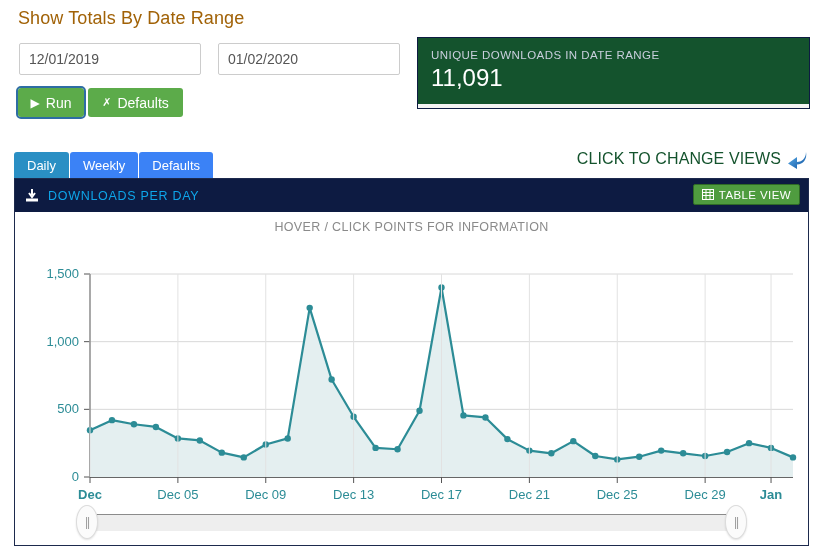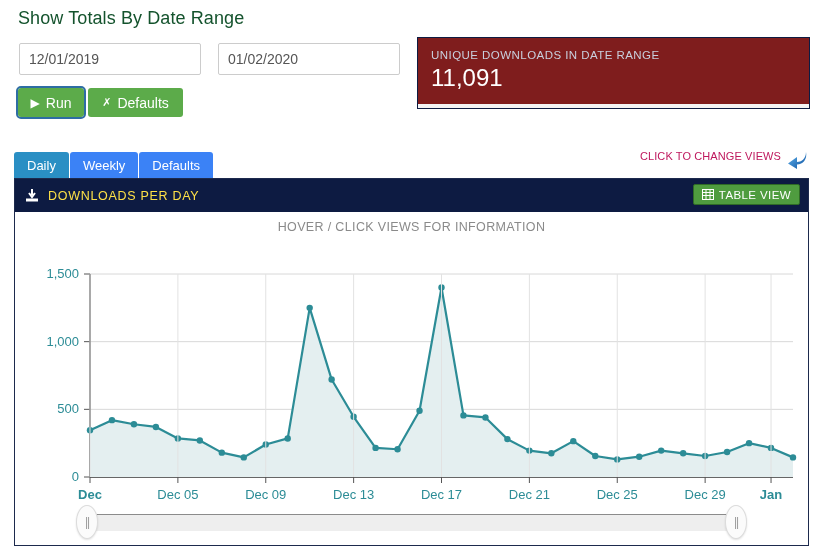--- a/index.html
+++ b/index.html
@@ -8,21 +8,21 @@
     width: 823px; height: 555px;
     background: #ffffff;
     font-family: "Liberation Sans", sans-serif;
     overflow: hidden;
   }
   .page { position: relative; width: 823px; height: 555px; }
 
   
   .panel-title {
     position: absolute; left: 18px; top: 8px;
-    font-size: 18px; color: #14532d; font-weight: 400;
+    font-size: 18px; color: #a16207; font-weight: 400;
     letter-spacing: .1px;
   }
 
   
   .date-field {
     position: absolute; top: 43px;
     height: 32px; width: 182px;
     border: 1px solid #ccc; border-radius: 2px;
     background: #fff;
     font-family: "Liberation Sans", sans-serif;
@@ -55,21 +55,21 @@
   }
   #btn-defaults { left: 88px; top: 88px; width: 95px; }
   .glyph { font-size: 11px; line-height: 1; display:inline-block; }
   .glyph-play { font-size: 12px; }
   .btn .lbl { font-size: 14px; }
 
   
   .stat-card {
     position: absolute; left: 418px; top: 38px;
     width: 391px; height: 70px;
-    background: #7f1d1d;
+    background: #14532d;
     border-bottom: 4px solid #f4f4f4;
     box-shadow: 0 0 0 1px #0d1b42;
   }
   .stat-card .cap {
     position: absolute; left: 13px; top: 11px;
     color: #c9cfdd; font-size: 11.5px; letter-spacing: .45px;
   }
   .stat-card .val {
     position: absolute; left: 13px; top: 26px;
     color: #ffffff; font-size: 24px; font-weight: 400;
@@ -82,42 +82,42 @@
     display: flex; align-items: center; justify-content: center;
     font-size: 13px; color: #fff; cursor: pointer;
     border-radius: 3px 3px 0 0;
     margin-right: 1px;
   }
   .tab-active { background: #2a8fc4; }
   .tab-idle   { background: #3b82f6; }
 
   .change-views {
     position: absolute; right: 42px; top: 150px;
-    font-size: 11px; color: #be185d; letter-spacing: .1px;
+    font-size: 16px; color: #14532d; letter-spacing: .1px;
     white-space: nowrap;
   }
   .arrow-icon {
     position: absolute; right: 15px; top: 150px;
     width: 22px; height: 20px;
   }
 
   
   .chart-card {
     position: absolute; left: 14px; top: 178px;
     width: 795px; height: 368px;
     border: 1px solid #1d2a4d;
     background: #fff;
   }
   .chart-head {
     position: relative;
     height: 33px; background: #0d1b42;
     display: flex; align-items: center;
   }
   .chart-head .htitle {
-    color: #fde047; font-size: 12.5px; letter-spacing: .7px;
+    color: #0ea5e9; font-size: 12.5px; letter-spacing: .7px;
     margin-left: 9px;
   }
   .dl-icon { margin-left: 10px; width: 14px; height: 14px; display:block; }
   .table-view-btn {
     position: absolute; right: 8px; top: 5px;
     height: 21px; padding: 0 8px;
     background: #4f9c3f; border: 1px solid #2f6b26;
     border-radius: 2px; color: #fff;
     font-size: 11.5px; letter-spacing: .4px;
     display: flex; align-items: center; gap: 5px;
@@ -210,21 +210,21 @@
       <div class="table-view-btn">
         <svg class="tv-icon" viewBox="0 0 12 11">
           <rect x="0.5" y="0.5" width="11" height="10" fill="none" stroke="#fff"></rect>
           <path d="M0.5 3.5 H11.5 M0.5 6.5 H11.5 M4 0.5 V10.5 M8 0.5 V10.5" stroke="#fff" stroke-width="1"></path>
         </svg>
         <span>TABLE VIEW</span>
       </div>
     </div>
 
     <div class="chart-body">
-      <div class="chart-subtitle">HOVER / CLICK VIEWS FOR INFORMATION</div>
+      <div class="chart-subtitle">HOVER / CLICK POINTS FOR INFORMATION</div>
       <svg class="plot-svg" id="plot" width="793" height="300">
           <line x1="69" y1="265" x2="75" y2="265" stroke="#555" stroke-width="1"></line>
           <text x="64" y="269" text-anchor="end" fill="#2c8c96" font-size="13" font-family="&quot;Liberation Sans&quot;, sans-serif">0</text>
           <line x1="75" y1="197.33333333333334" x2="778" y2="197.33333333333334" stroke="#d8d8d8" stroke-width="1"></line>
           <line x1="69" y1="197.33333333333334" x2="75" y2="197.33333333333334" stroke="#555" stroke-width="1"></line>
           <text x="64" y="201.33333333333334" text-anchor="end" fill="#2c8c96" font-size="13" font-family="&quot;Liberation Sans&quot;, sans-serif">500</text>
           <line x1="75" y1="129.66666666666669" x2="778" y2="129.66666666666669" stroke="#d8d8d8" stroke-width="1"></line>
           <line x1="69" y1="129.66666666666669" x2="75" y2="129.66666666666669" stroke="#555" stroke-width="1"></line>
           <text x="64" y="133.66666666666669" text-anchor="end" fill="#2c8c96" font-size="13" font-family="&quot;Liberation Sans&quot;, sans-serif">1,000</text>
           <line x1="75" y1="62" x2="778" y2="62" stroke="#d8d8d8" stroke-width="1"></line>

